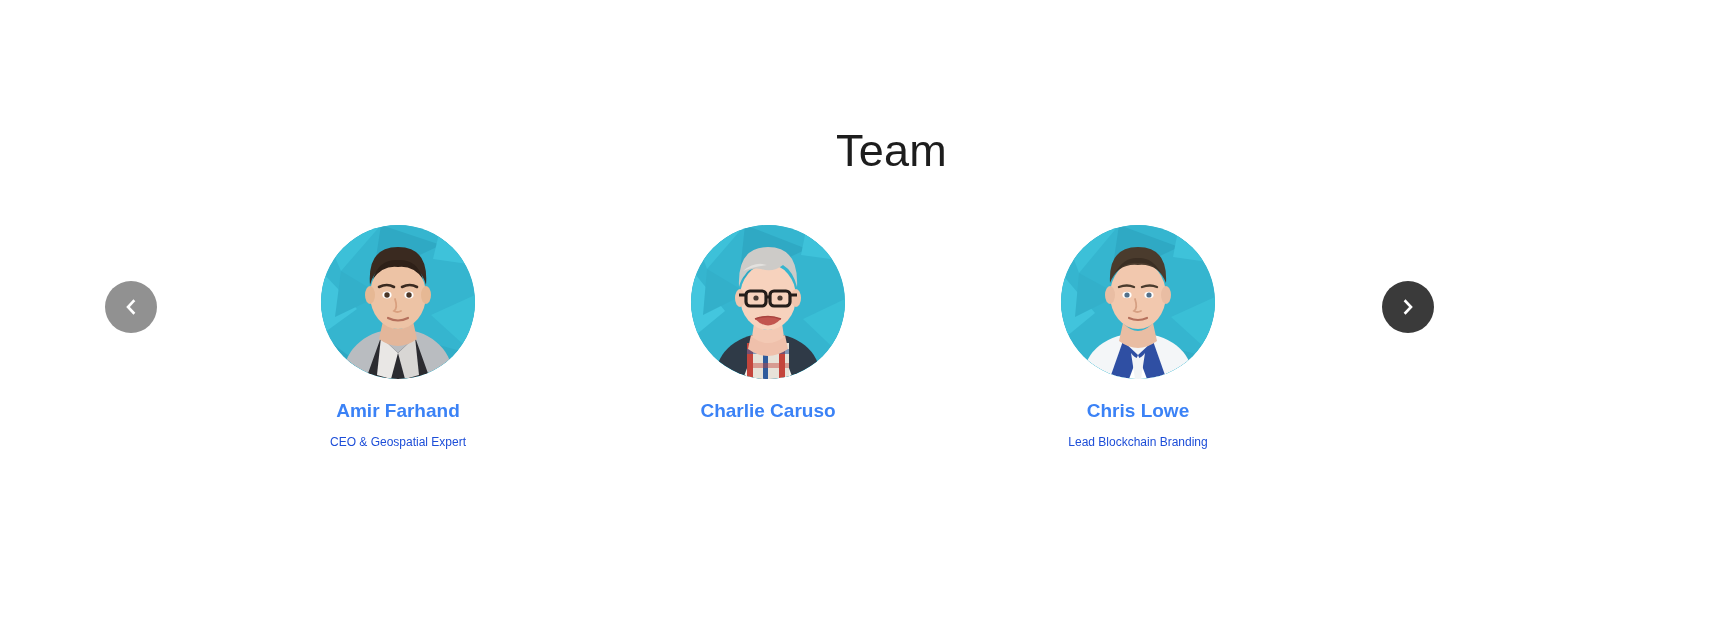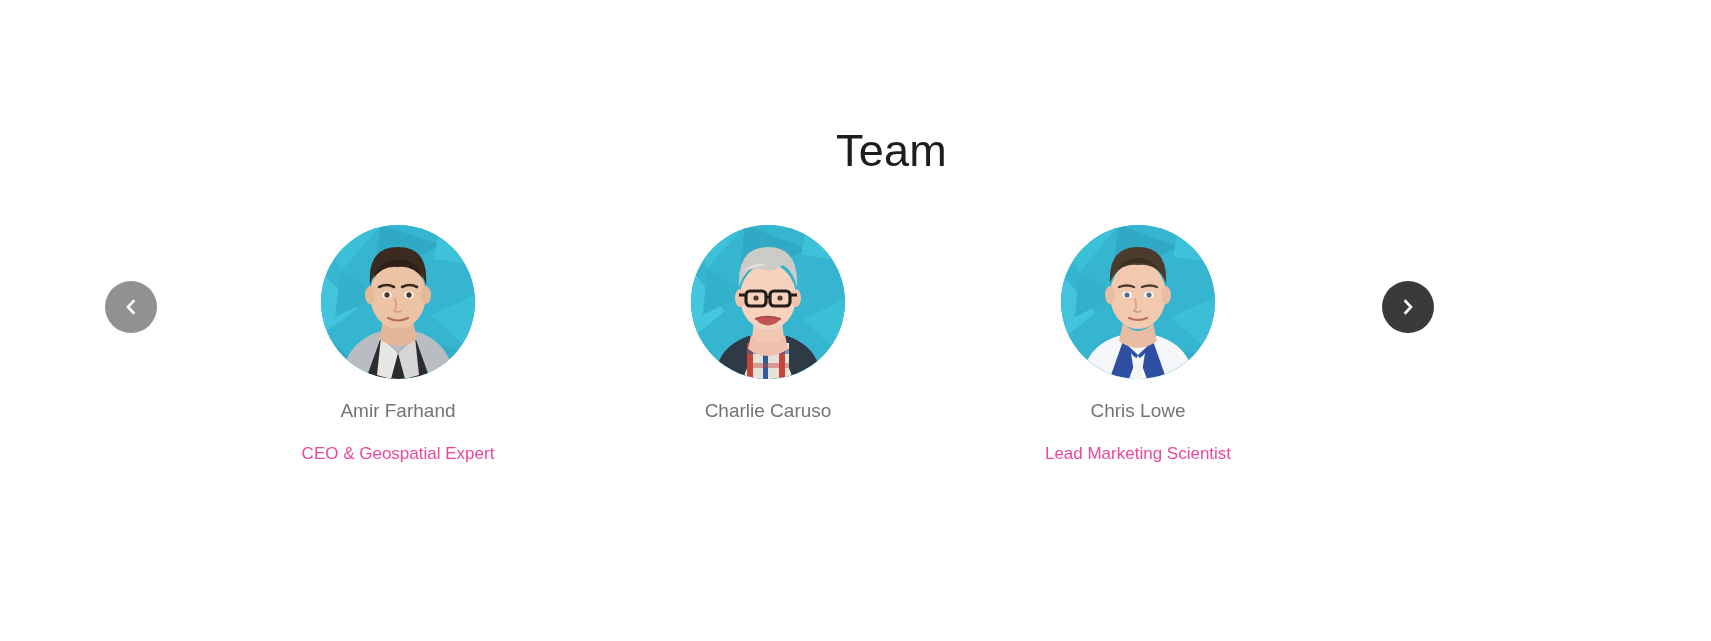--- a/index.html
+++ b/index.html
@@ -65,31 +65,31 @@
 
   .avatar svg {
     display: block;
     width: 154px;
     height: 154px;
   }
 
   .member-name {
     margin-top: 21px;
     font-size: 19px;
-    font-weight: normal;
-    color: #737373;
+    font-weight: bold;
+    color: #3b82f6;
     line-height: 1.2;
     text-align: center;
   }
 
   .member-role {
-    margin-top: 20px;
-    font-size: 17px;
+    margin-top: 12px;
+    font-size: 12px;
     font-weight: 400;
-    color: #ec4899;
+    color: #1d4ed8;
     line-height: 1.3;
     text-align: center;
     white-space: nowrap;
   }
 
   .nav-btn {
     position: absolute;
     top: 281px;
     width: 52px;
     height: 52px;
@@ -251,21 +251,21 @@
             <circle cx="66" cy="70" r="2.6" fill="#52708a"></circle>
             <circle cx="88" cy="70" r="2.6" fill="#52708a"></circle>
             <path d="M58 62 q8 -3 15 0" stroke="#4a3b2d" stroke-width="2.4" fill="none" stroke-linecap="round"></path>
             <path d="M81 62 q8 -3 15 0" stroke="#4a3b2d" stroke-width="2.4" fill="none" stroke-linecap="round"></path>
             <path d="M74 74 q3 9 -1 12 q3 2 7 0" stroke="#d6a083" stroke-width="1.8" fill="none" stroke-linecap="round"></path>
             <path d="M68 93 q9 4 18 0" stroke="#b5705c" stroke-width="2.2" fill="none" stroke-linecap="round"></path>
           </g>
         </svg>
       </div>
       <div class="member-name">Chris Lowe</div>
-      <div class="member-role">Lead Marketing Scientist</div>
+      <div class="member-role">Lead Blockchain Branding</div>
     </div>
 
   </div>
 </div>
 
 <button class="nav-btn nav-prev" aria-label="Previous">
   <span>
     <svg width="16" height="16" viewBox="0 0 16 16" xmlns="http://www.w3.org/2000/svg">
       <path d="M10.5 2.2 L5 8 l5.5 5.8" fill="none" stroke="#ffffff" stroke-width="2.6" stroke-linecap="square" stroke-linejoin="miter"></path>
     </svg>

